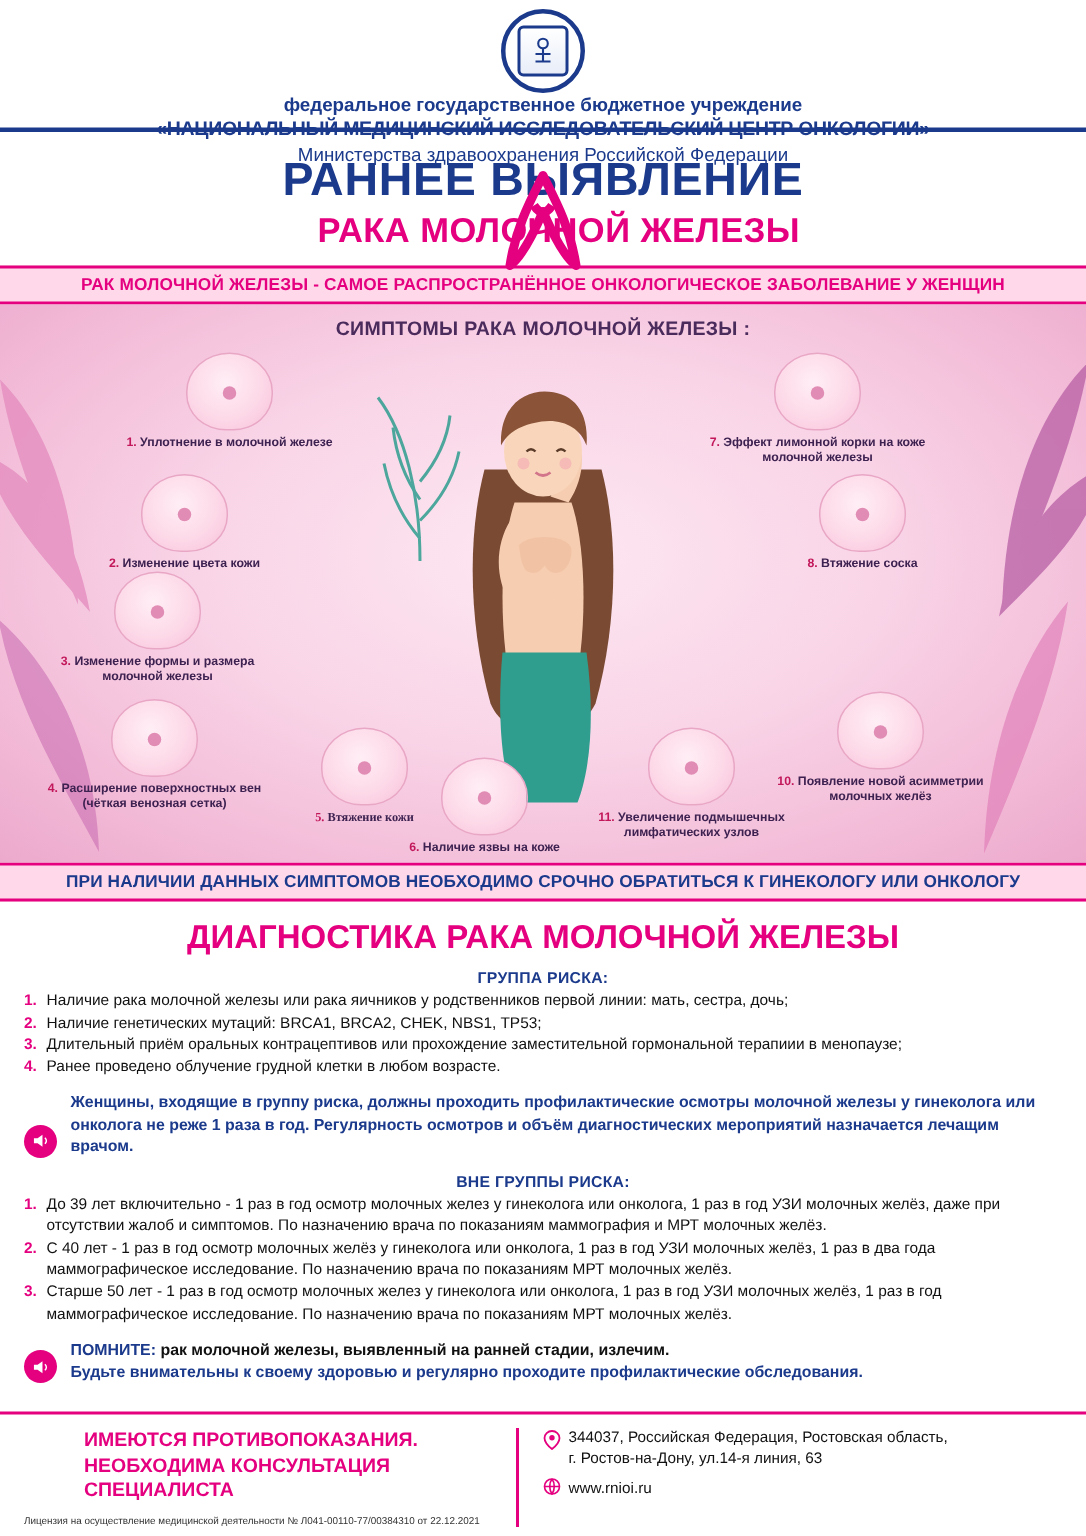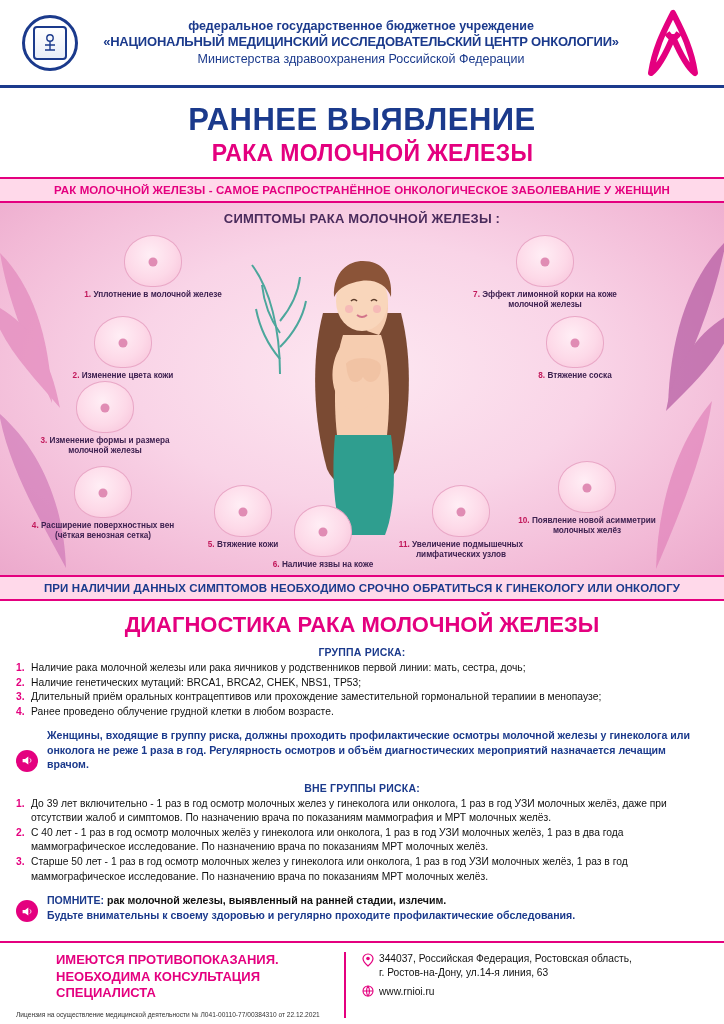--- a/index.html
+++ b/index.html
@@ -11,20 +11,21 @@
   }
   .page { width: 724px; height: 1024px; position: relative; background:#fff; }
 
   
   .header {
     height: 88px;
     display: flex; align-items: center;
     padding: 6px 14px 6px 14px;
     border-bottom: 3px solid #1b3a8c;
     position: relative;
+    flex-direction: column;
   }
   .logo-wrap { width: 72px; display:flex; align-items:center; justify-content:center; }
   .logo-circle {
     width: 56px; height: 56px; border-radius: 50%;
     border: 3px solid #1b3a8c;
     display:flex; align-items:center; justify-content:center;
     position: relative;
   }
   .logo-inner {
     width: 34px; height: 34px; border: 2px solid #1b3a8c;
@@ -231,21 +232,21 @@
           <span class="nip"></span>
         </div>
       <div class="cap"><span class="num">3.</span> <span>Изменение формы и размера молочной железы</span></div>
     </div>
     <div class="node" style="left:28px; top:263px;">
       <div class="bubble">
           <span class="nip"></span>
         </div>
       <div class="cap"><span class="num">4.</span> <span>Расширение поверхностных вен (чёткая венозная сетка)</span></div>
     </div>
-    <div class="node" style="left:168px; top:282px;">
+    <div class="node" style="left:168px; top:282px;font-family:Liberation Serif, serif;">
       <div class="bubble">
           <span class="nip"></span>
         </div>
       <div class="cap"><span class="num">5.</span> <span>Втяжение кожи</span></div>
     </div>
     <div class="node" style="left:248px; top:302px;">
       <div class="bubble">
           <span class="nip"></span>
         </div>
       <div class="cap"><span class="num">6.</span> <span>Наличие язвы на коже</span></div>

